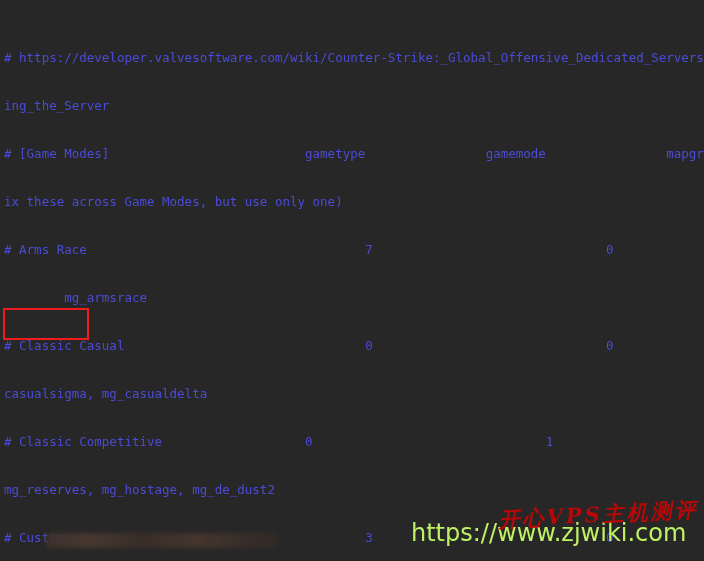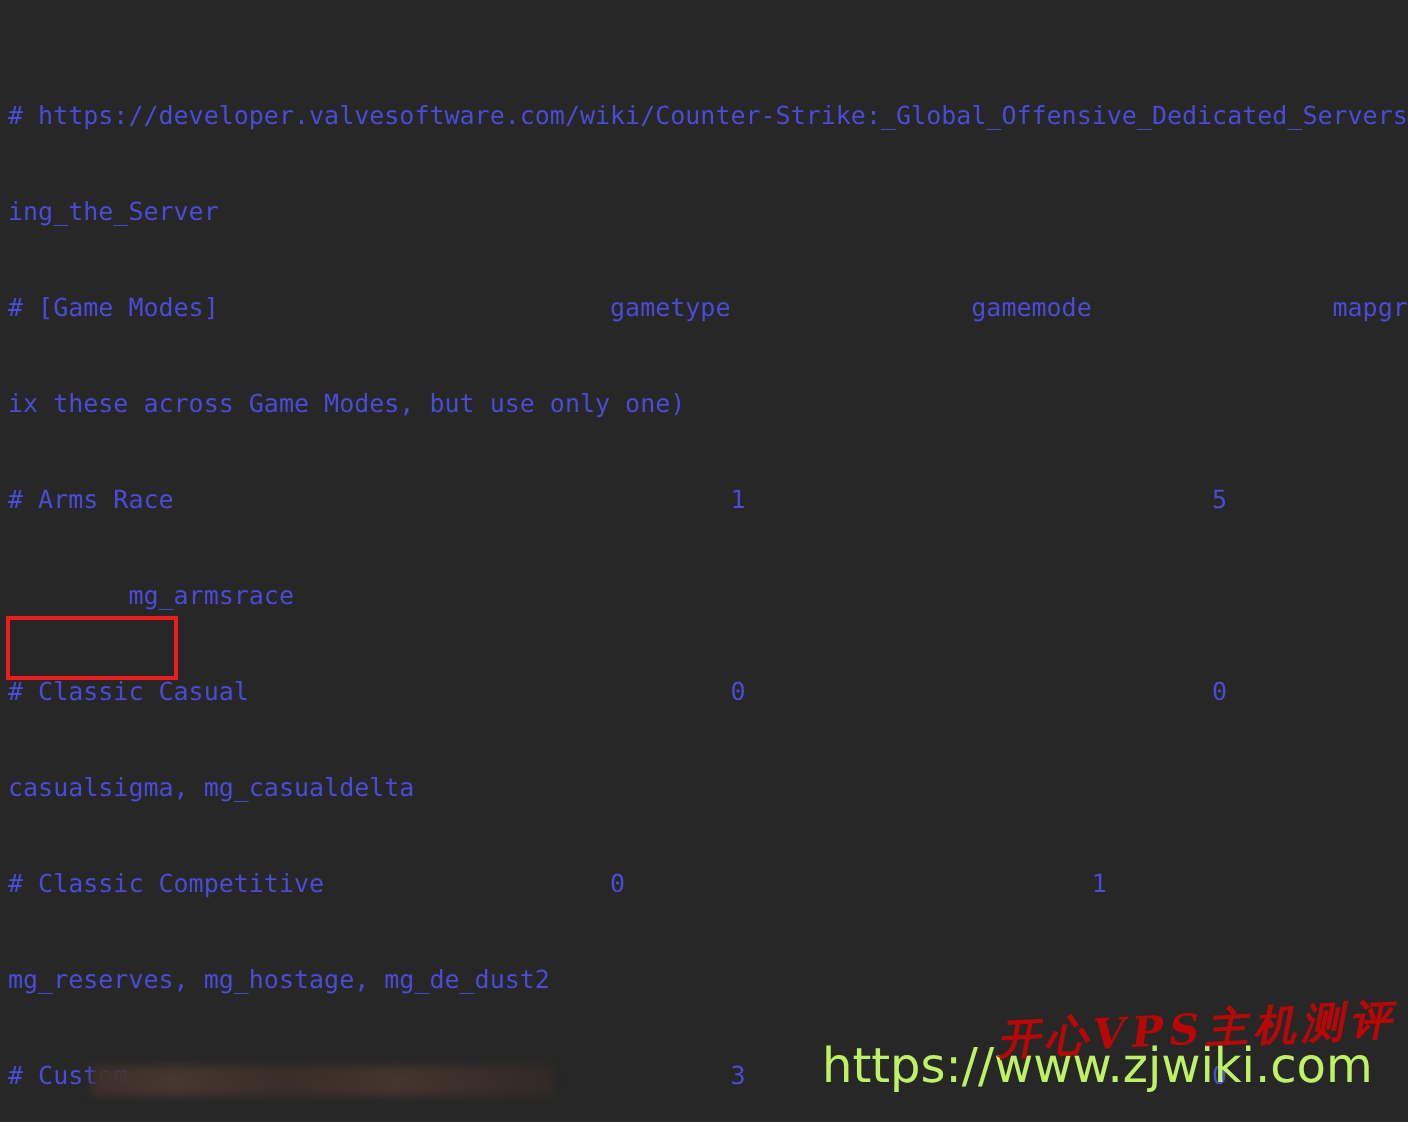--- a/index.html
+++ b/index.html
@@ -107,21 +107,21 @@
 <body>
 
 <div id="screen">
 
   <div class="code">
 
     <div class="line"><span class="cmt"># https://developer.valvesoftware.com/wiki/Counter-Strike:_Global_Offensive_Dedicated_Servers#Start</span></div>
     <div class="line"><span class="cmt">ing_the_Server</span></div>
     <div class="line"><span class="cmt"># [Game Modes]                          gametype                gamemode                mapgroup (you can m</span></div>
     <div class="line"><span class="cmt">ix these across Game Modes, but use only one)</span></div>
-    <div class="line"><span class="cmt"># Arms Race                                     1                               5</span></div>
+    <div class="line"><span class="cmt"># Arms Race                                     7                               0</span></div>
     <div class="line"><span class="cmt">        mg_armsrace</span></div>
     <div class="line"><span class="cmt"># Classic Casual                                0                               0                               mg_</span></div>
     <div class="line"><span class="cmt">casualsigma, mg_casualdelta</span></div>
     <div class="line"><span class="cmt"># Classic Competitive                   0                               1                               mg_active,</span></div>
     <div class="line"><span class="cmt">mg_reserves, mg_hostage, mg_de_dust2</span></div>
     <div class="line"><span class="cmt"># Custom                                        3                               0</span></div>
     
     
     
     

